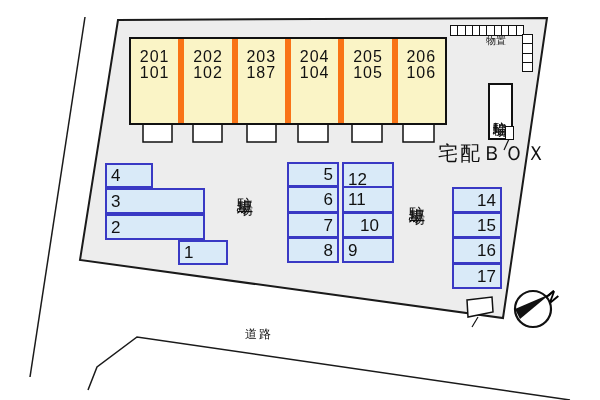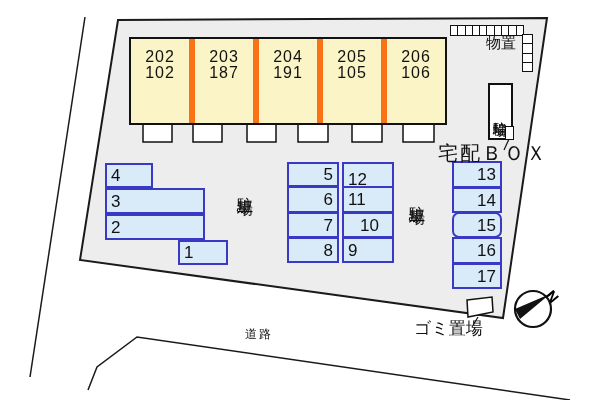--- a/index.html
+++ b/index.html
@@ -87,34 +87,40 @@
       <circle cx="533" cy="309" r="18" fill="#ffffff" stroke="#111" stroke-width="2.2"></circle>
       <polygon points="550,294 515,309 520,319" fill="#111"></polygon>
       <line x1="548" y1="296" x2="554" y2="291" stroke="#111" stroke-width="2"></line>
       <text x="548" y="301" font-size="15" font-weight="bold" transform="rotate(50 552 295)">N</text>
     </g>
   </svg>
 
   <div id="building">
     <div class="unit">
       <div class="unit-label">
+        <span>201</span>
+        <span>101</span>
+      </div>
+    </div>
+    <div class="unit">
+      <div class="unit-label">
         <span>202</span>
         <span>102</span>
       </div>
     </div>
     <div class="unit">
       <div class="unit-label">
         <span>203</span>
         <span>187</span>
       </div>
     </div>
     <div class="unit">
       <div class="unit-label">
         <span>204</span>
-        <span>191</span>
+        <span>104</span>
       </div>
     </div>
     <div class="unit">
       <div class="unit-label">
         <span>205</span>
         <span>105</span>
       </div>
     </div>
     <div class="unit">
       <div class="unit-label">
@@ -135,21 +141,21 @@
     <div class="cell"></div>
     <div class="cell"></div>
     <div class="cell"></div>
   </div>
   <div id="storage-col">
     <div class="cell"></div>
     <div class="cell"></div>
     <div class="cell"></div>
     <div class="cell"></div>
   </div>
-  <div class="hlabel" style="left:486px;top:34px;font-size:15px;">物置</div>
+  <div class="hlabel" style="left:486px;top:34px;font-size:10px;">物置</div>
 
   <div id="bicycle-box">
     <span class="vtext">駐輪場</span>
   </div>
   <div id="delivery-mini-box"></div>
   <div class="hlabel" style="left:438px;top:140px;font-size:20px;letter-spacing:2px;">宅配ＢＯＸ</div>
 
   <div class="stall num-left" style="left:105px;top:163px;width:48px;height:25px;">4</div>
   <div class="stall num-left" style="left:105px;top:188px;width:100px;height:26px;">3</div>
   <div class="stall num-left" style="left:105px;top:214px;width:100px;height:26px;">2</div>
@@ -158,24 +164,22 @@
   <div class="stall num-right" style="left:287px;top:162px;width:52px;height:25px;">5</div>
   <div class="stall num-right" style="left:287px;top:186px;width:52px;height:27px;">6</div>
   <div class="stall num-right" style="left:287px;top:212px;width:52px;height:26px;">7</div>
   <div class="stall num-right" style="left:287px;top:237px;width:52px;height:26px;">8</div>
 
   <div class="stall num-left" style="left:342px;top:162px;width:52px;height:35px;">12</div>
   <div class="stall num-left" style="left:342px;top:186px;width:52px;height:27px;">11</div>
   <div class="stall num-left" style="left:342px;top:212px;width:52px;height:26px;padding-left:16px;">10</div>
   <div class="stall num-left" style="left:342px;top:237px;width:52px;height:26px;">9</div>
 
-  <div class="stall num-right" style="left:452px;top:161px;width:50px;height:27px;">13</div>
   <div class="stall num-right" style="left:452px;top:187px;width:50px;height:26px;">14</div>
-  <div class="stall num-right" style="left:452px;top:212px;width:50px;height:26px;border-radius:7px;">15</div>
+  <div class="stall num-right" style="left:452px;top:212px;width:50px;height:26px;">15</div>
   <div class="stall num-right" style="left:452px;top:237px;width:50px;height:27px;">16</div>
   <div class="stall num-right" style="left:452px;top:263px;width:50px;height:26px;">17</div>
 
   <div class="vlabel" style="left:234px;top:184px;">駐車場</div>
   <div class="vlabel" style="left:406px;top:193px;">駐車場</div>
   <div class="hlabel" style="left:245px;top:326px;font-size:12px;letter-spacing:2px;">道路</div>
-  <div class="hlabel" style="left:414px;top:317px;font-size:17px;">ゴミ置場</div>
 
 </div>
 
 </body></html>

